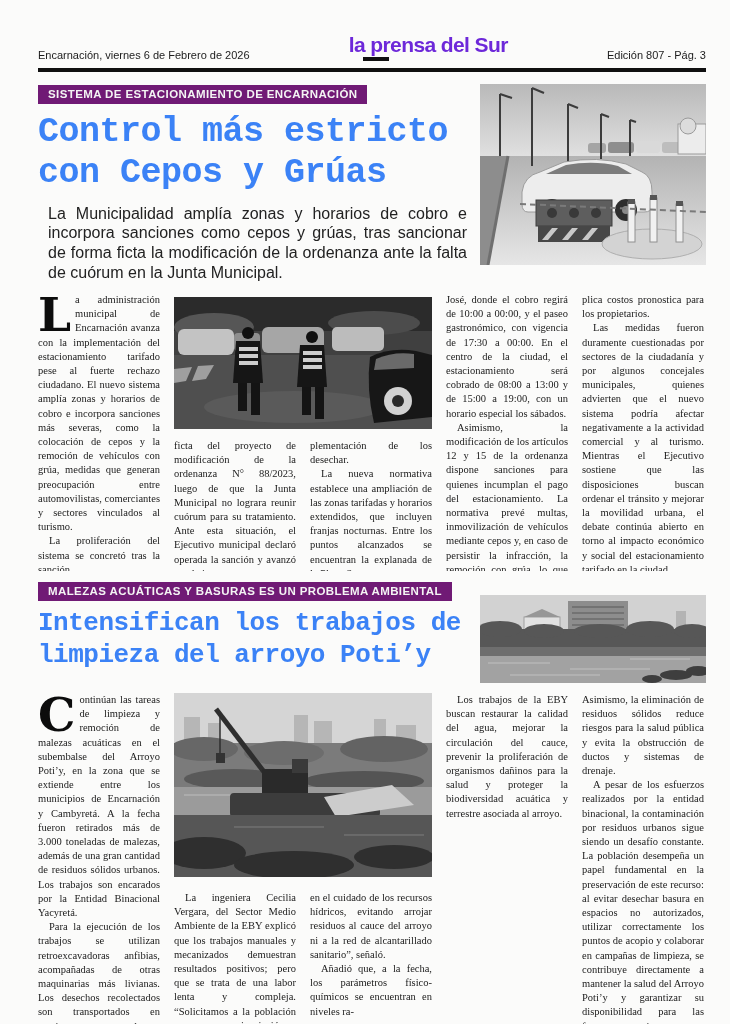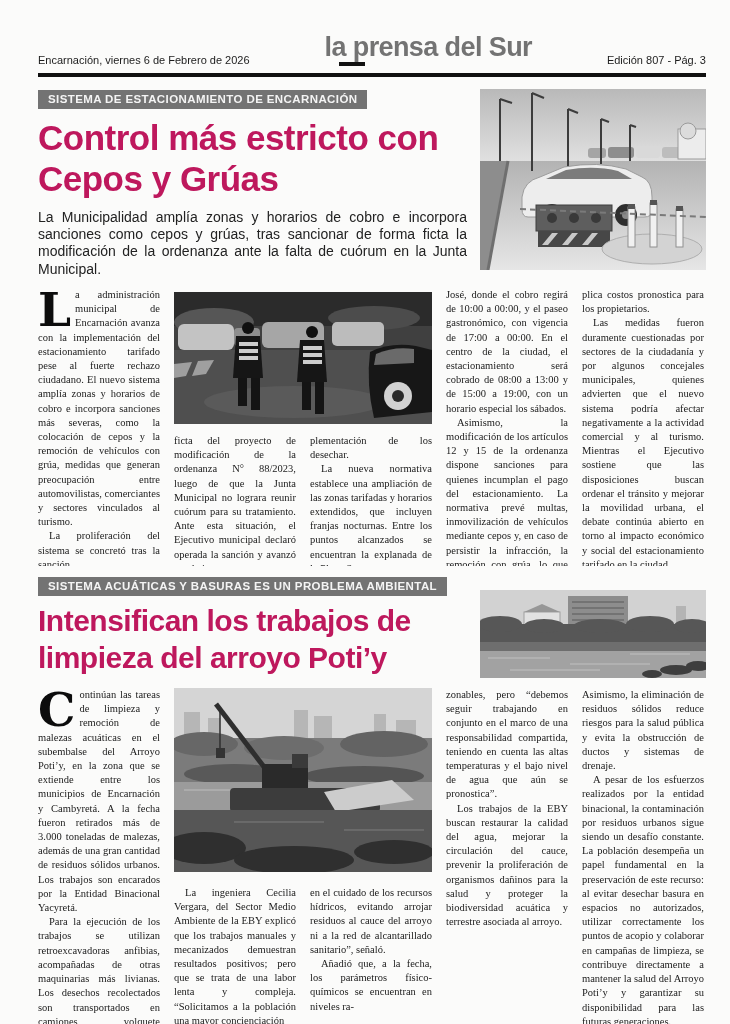--- a/index.html
+++ b/index.html
@@ -5,42 +5,42 @@
   html,body{margin:0;padding:0;}
   body{width:730px;height:1024px;background:#fbfbfa;overflow:hidden;
        font-family:"Liberation Serif",serif;color:#1a1a1a;}
   .page{position:relative;width:730px;height:1024px;box-sizing:border-box;}
 
   
   .header{display:flex;align-items:flex-end;justify-content:space-between;
           margin:0 24px 0 38px;padding:34px 0 7px;border-bottom:4px solid #101010;}
   .hdr-date,.hdr-edition{font-family:"Liberation Sans",sans-serif;font-size:11px;color:#1c1c1c;}
   .masthead-wrap{text-align:center;position:relative;}
-  .masthead{font-family:"Liberation Sans",sans-serif;font-weight:bold;font-size:27px;
-            letter-spacing:-0.6px;color:#737373;line-height:1;}
+  .masthead{font-family:"Liberation Sans",sans-serif;font-weight:bold;font-size:21px;
+            letter-spacing:-0.6px;color:#6d28d9;line-height:1;}
   .masthead-sub{display:block;width:26px;height:4px;background:#111;margin:1px 0 0 14px;}
 
   .content{margin:0 24px 0 38px;}
 
   
-  .kicker{display:inline-block;background:#737373;color:#f4f4f4;
+  .kicker{display:inline-block;background:#701a75;color:#f4f4f4;
           font-family:"Liberation Sans",sans-serif;font-weight:bold;font-size:11.5px;
           letter-spacing:0.4px;padding:3px 10px 4px;}
 
   
   .art-top{display:flex;gap:13px;align-items:flex-start;}
   .a1-top{margin-top:12px;}
   .a2-top{margin-top:10px;}
   .art-top-left{flex:1;min-width:0;}
-  .headline{font-family:Liberation Sans, sans-serif;font-weight:bold;
-            color:#be185d;letter-spacing:-0.5px;}
+  .headline{font-family:Liberation Mono, monospace;font-weight:bold;
+            color:#3b82f6;letter-spacing:-0.5px;}
   .headline1{font-size:35px;line-height:1.18;margin:8px 0 9px;}
-  .headline2{font-size:30px;line-height:1.22;margin:7px 0 0;}
-  .deck{font-family:"Liberation Sans",sans-serif;font-size:14px;line-height:1.24;
-        text-align:justify;color:#222;}
+  .headline2{font-size:26px;line-height:1.22;margin:7px 0 0;}
+  .deck{font-family:"Liberation Sans",sans-serif;font-size:16px;line-height:1.24;
+        text-align:justify;color:#222;margin-left:10px;}
   .photo-a{flex:0 0 226px;}
   .photo-c{flex:0 0 226px;margin-top:14px;}
   .photo-frame{display:block;background:#d8d8d8;}
 
   
   .cols{position:relative;display:flex;gap:14px;margin-top:10px;}
   .cols .col{width:122px;flex:0 0 auto;font-size:10.5px;line-height:14.2px;
              text-align:justify;overflow:hidden;}
   .body1{height:278px;}
   .body2{height:366px;}
@@ -205,32 +205,32 @@
         <p class="ind">La proliferación del sistema se concretó tras la sanción</p>
       </div>
       <div class="col pad-b">
         <p>ficta del proyecto de modificación de la ordenanza N° 88/2023, luego de que la Junta Municipal no lograra reunir cuórum para su tratamiento. Ante esta situación, el Ejecutivo municipal declaró operada la sanción y avanzó con la im-</p>
       </div>
       <div class="col pad-b">
         <p>plementación de los desechar.</p>
         <p class="ind">La nueva normativa establece una ampliación de las zonas tarifadas y horarios extendidos, que incluyen franjas nocturnas. Entre los puntos alcanzados se encuentran la explanada de la Playa San</p>
       </div>
       <div class="col">
-        <p>José, donde el cobro regirá de 10:00 a 00:00, y el paseo gastronómico, con vigencia de 17:00 a 00:00. En el centro de la ciudad, el estacionamiento será cobrado de 08:00 a 13:00 y de 15:00 a 19:00, con un horario especial los sábados.</p>
+        <p>José, donde el cobro regirá de 10:00 a 00:00, y el paseo gastronómico, con vigencia de 17:30 a 00:00. En el centro de la ciudad, el estacionamiento será cobrado de 08:00 a 13:00 y de 15:00 a 19:00, con un horario especial los sábados.</p>
         <p class="ind">Asimismo, la modificación de los artículos 12 y 15 de la ordenanza dispone sanciones para quienes incumplan el pago del estacionamiento. La normativa prevé multas, inmovilización de vehículos mediante cepos y, en caso de persistir la infracción, la remoción con grúa, lo que im-</p>
       </div>
       <div class="col">
         <p>plica costos pronostica para los propietarios.</p>
         <p class="ind">Las medidas fueron duramente cuestionadas por sectores de la ciudadanía y por algunos concejales municipales, quienes advierten que el nuevo sistema podría afectar negativamente a la actividad comercial y al turismo. Mientras el Ejecutivo sostiene que las disposiciones buscan ordenar el tránsito y mejorar la movilidad urbana, el debate continúa abierto en torno al impacto económico y social del estacionamiento tarifado en la ciudad.</p>
       </div>
     </div>
 
     <div class="art-top a2-top">
       <div class="art-top-left">
-        <span class="kicker">SISTEMA ACUÁTICAS Y BASURAS ES UN PROBLEMA AMBIENTAL</span>
+        <span class="kicker">MALEZAS ACUÁTICAS Y BASURAS ES UN PROBLEMA AMBIENTAL</span>
         <div class="headline headline2">Intensifican los trabajos de limpieza del arroyo Poti’y</div>
       </div>
       <div class="photo-c">
         <svg class="photo-frame" width="226" height="88" viewBox="0 0 226 88" role="img">
           <rect width="226" height="52" fill="#d2d2d2"></rect>
 
           <g>
             <rect x="88" y="6" width="60" height="32" fill="#8d8d8d"></rect>
             <g stroke="#6b6b6b" stroke-width="1.5">
               <line x1="92" y1="12" x2="144" y2="12"></line>
@@ -325,21 +325,20 @@
         <p class="ind">Para la ejecución de los trabajos se utilizan retroexcavadoras anfibias, acompañadas de otras maquinarias más livianas. Los desechos recolectados son transportados en camiones volquete especialmente acondicionados para este fin.</p>
       </div>
       <div class="col pad-d">
         <p class="ind">La ingeniera Cecilia Vergara, del Sector Medio Ambiente de la EBY explicó que los trabajos manuales y mecanizados demuestran resultados positivos; pero que se trata de una labor lenta y compleja. “Solicitamos a la población una mayor concienciación</p>
       </div>
       <div class="col pad-d">
         <p>en el cuidado de los recursos hídricos, evitando arrojar residuos al cauce del arroyo ni a la red de alcantarillado sanitario”, señaló.</p>
         <p class="ind">Añadió que, a la fecha, los parámetros físico-químicos se encuentran en niveles ra-</p>
       </div>
       <div class="col">
-        <p>zonables, pero “debemos seguir trabajando en conjunto en el marco de una responsabilidad compartida, teniendo en cuenta las altas temperaturas y el bajo nivel de agua que aún se pronostica”.</p>
         <p class="ind">Los trabajos de la EBY buscan restaurar la calidad del agua, mejorar la circulación del cauce, prevenir la proliferación de organismos dañinos para la salud y proteger la biodiversidad acuática y terrestre asociada al arroyo.</p>
       </div>
       <div class="col">
         <p>Asimismo, la eliminación de residuos sólidos reduce riesgos para la salud pública y evita la obstrucción de ductos y sistemas de drenaje.</p>
         <p class="ind">A pesar de los esfuerzos realizados por la entidad binacional, la contaminación por residuos urbanos sigue siendo un desafío constante. La población desempeña un papel fundamental en la preservación de este recurso: al evitar desechar basura en espacios no autorizados, utilizar correctamente los puntos de acopio y colaborar en campañas de limpieza, se contribuye directamente a mantener la salud del Arroyo Poti’y y garantizar su disponibilidad para las futuras generaciones.</p>
       </div>
     </div>
 
   </div>
 </div>

